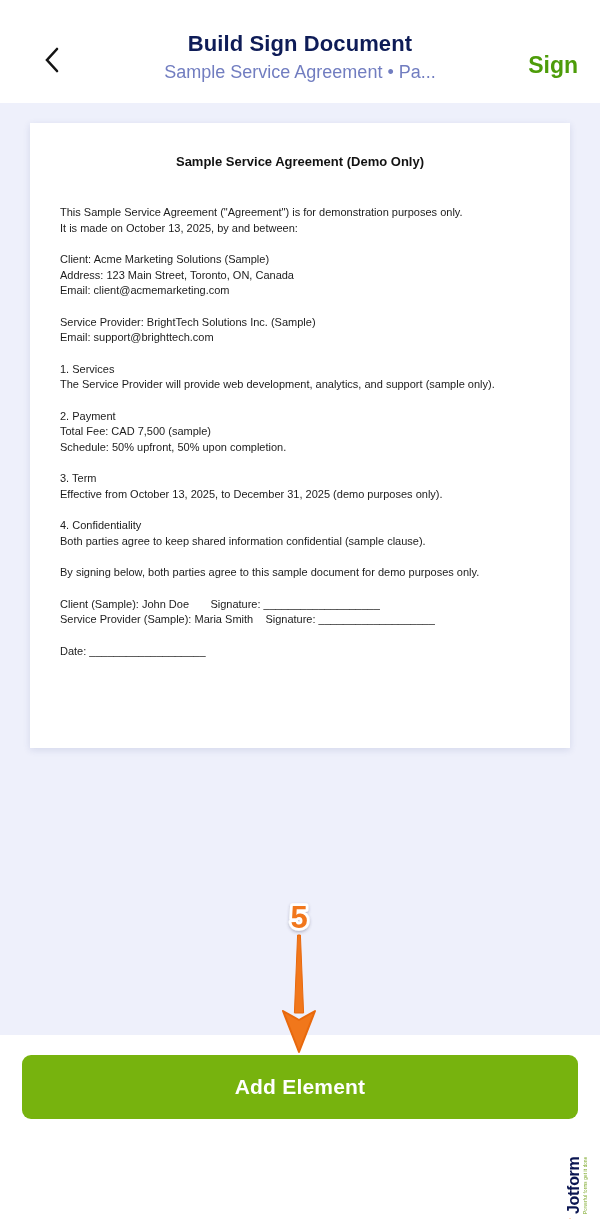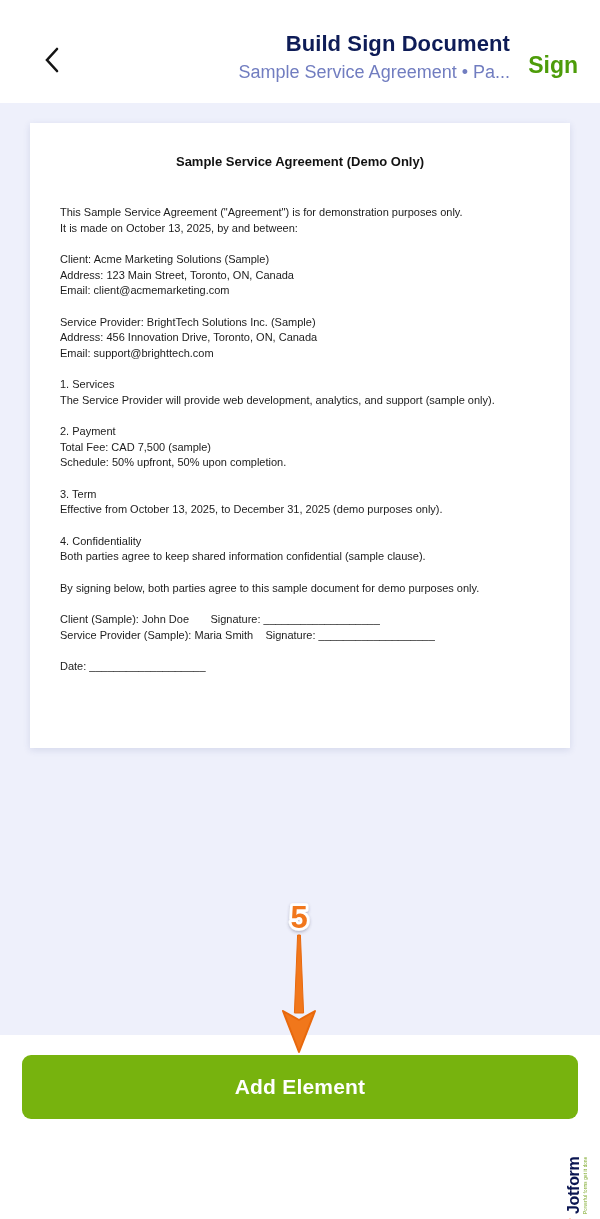--- a/index.html
+++ b/index.html
@@ -25,21 +25,21 @@
     position: absolute;
     left: 34px; top: 38px;
     width: 36px; height: 44px;
     display: flex; align-items: center; justify-content: center;
     cursor: pointer;
     background: none; border: none;
   }
   .header-center {
     position: absolute;
     left: 90px; right: 90px; top: 30px;
-    text-align: right;
+    text-align: center;
   }
   .page-title {
     font-size: 22px;
     font-weight: 600;
     color: var(--navy, #0e1c57);
     letter-spacing: 0.1px;
     line-height: 28px;
   }
   .page-subtitle {
     font-size: 18px;
@@ -181,21 +181,20 @@
             <div class="line">This Sample Service Agreement ("Agreement") is for demonstration purposes only.</div>
             <div class="line">It is made on October 13, 2025, by and between:</div>
           </div>
           <div class="para">
             <div class="line">Client: Acme Marketing Solutions (Sample)</div>
             <div class="line">Address: 123 Main Street, Toronto, ON, Canada</div>
             <div class="line">Email: client@acmemarketing.com</div>
           </div>
           <div class="para">
             <div class="line">Service Provider: BrightTech Solutions Inc. (Sample)</div>
-            <div class="line">Address: 456 Innovation Drive, Toronto, ON, Canada</div>
             <div class="line">Email: support@brighttech.com</div>
           </div>
           <div class="para">
             <div class="line">1. Services</div>
             <div class="line">The Service Provider will provide web development, analytics, and support (sample only).</div>
           </div>
           <div class="para">
             <div class="line">2. Payment</div>
             <div class="line">Total Fee: CAD 7,500 (sample)</div>
             <div class="line">Schedule: 50% upfront, 50% upon completion.</div>

